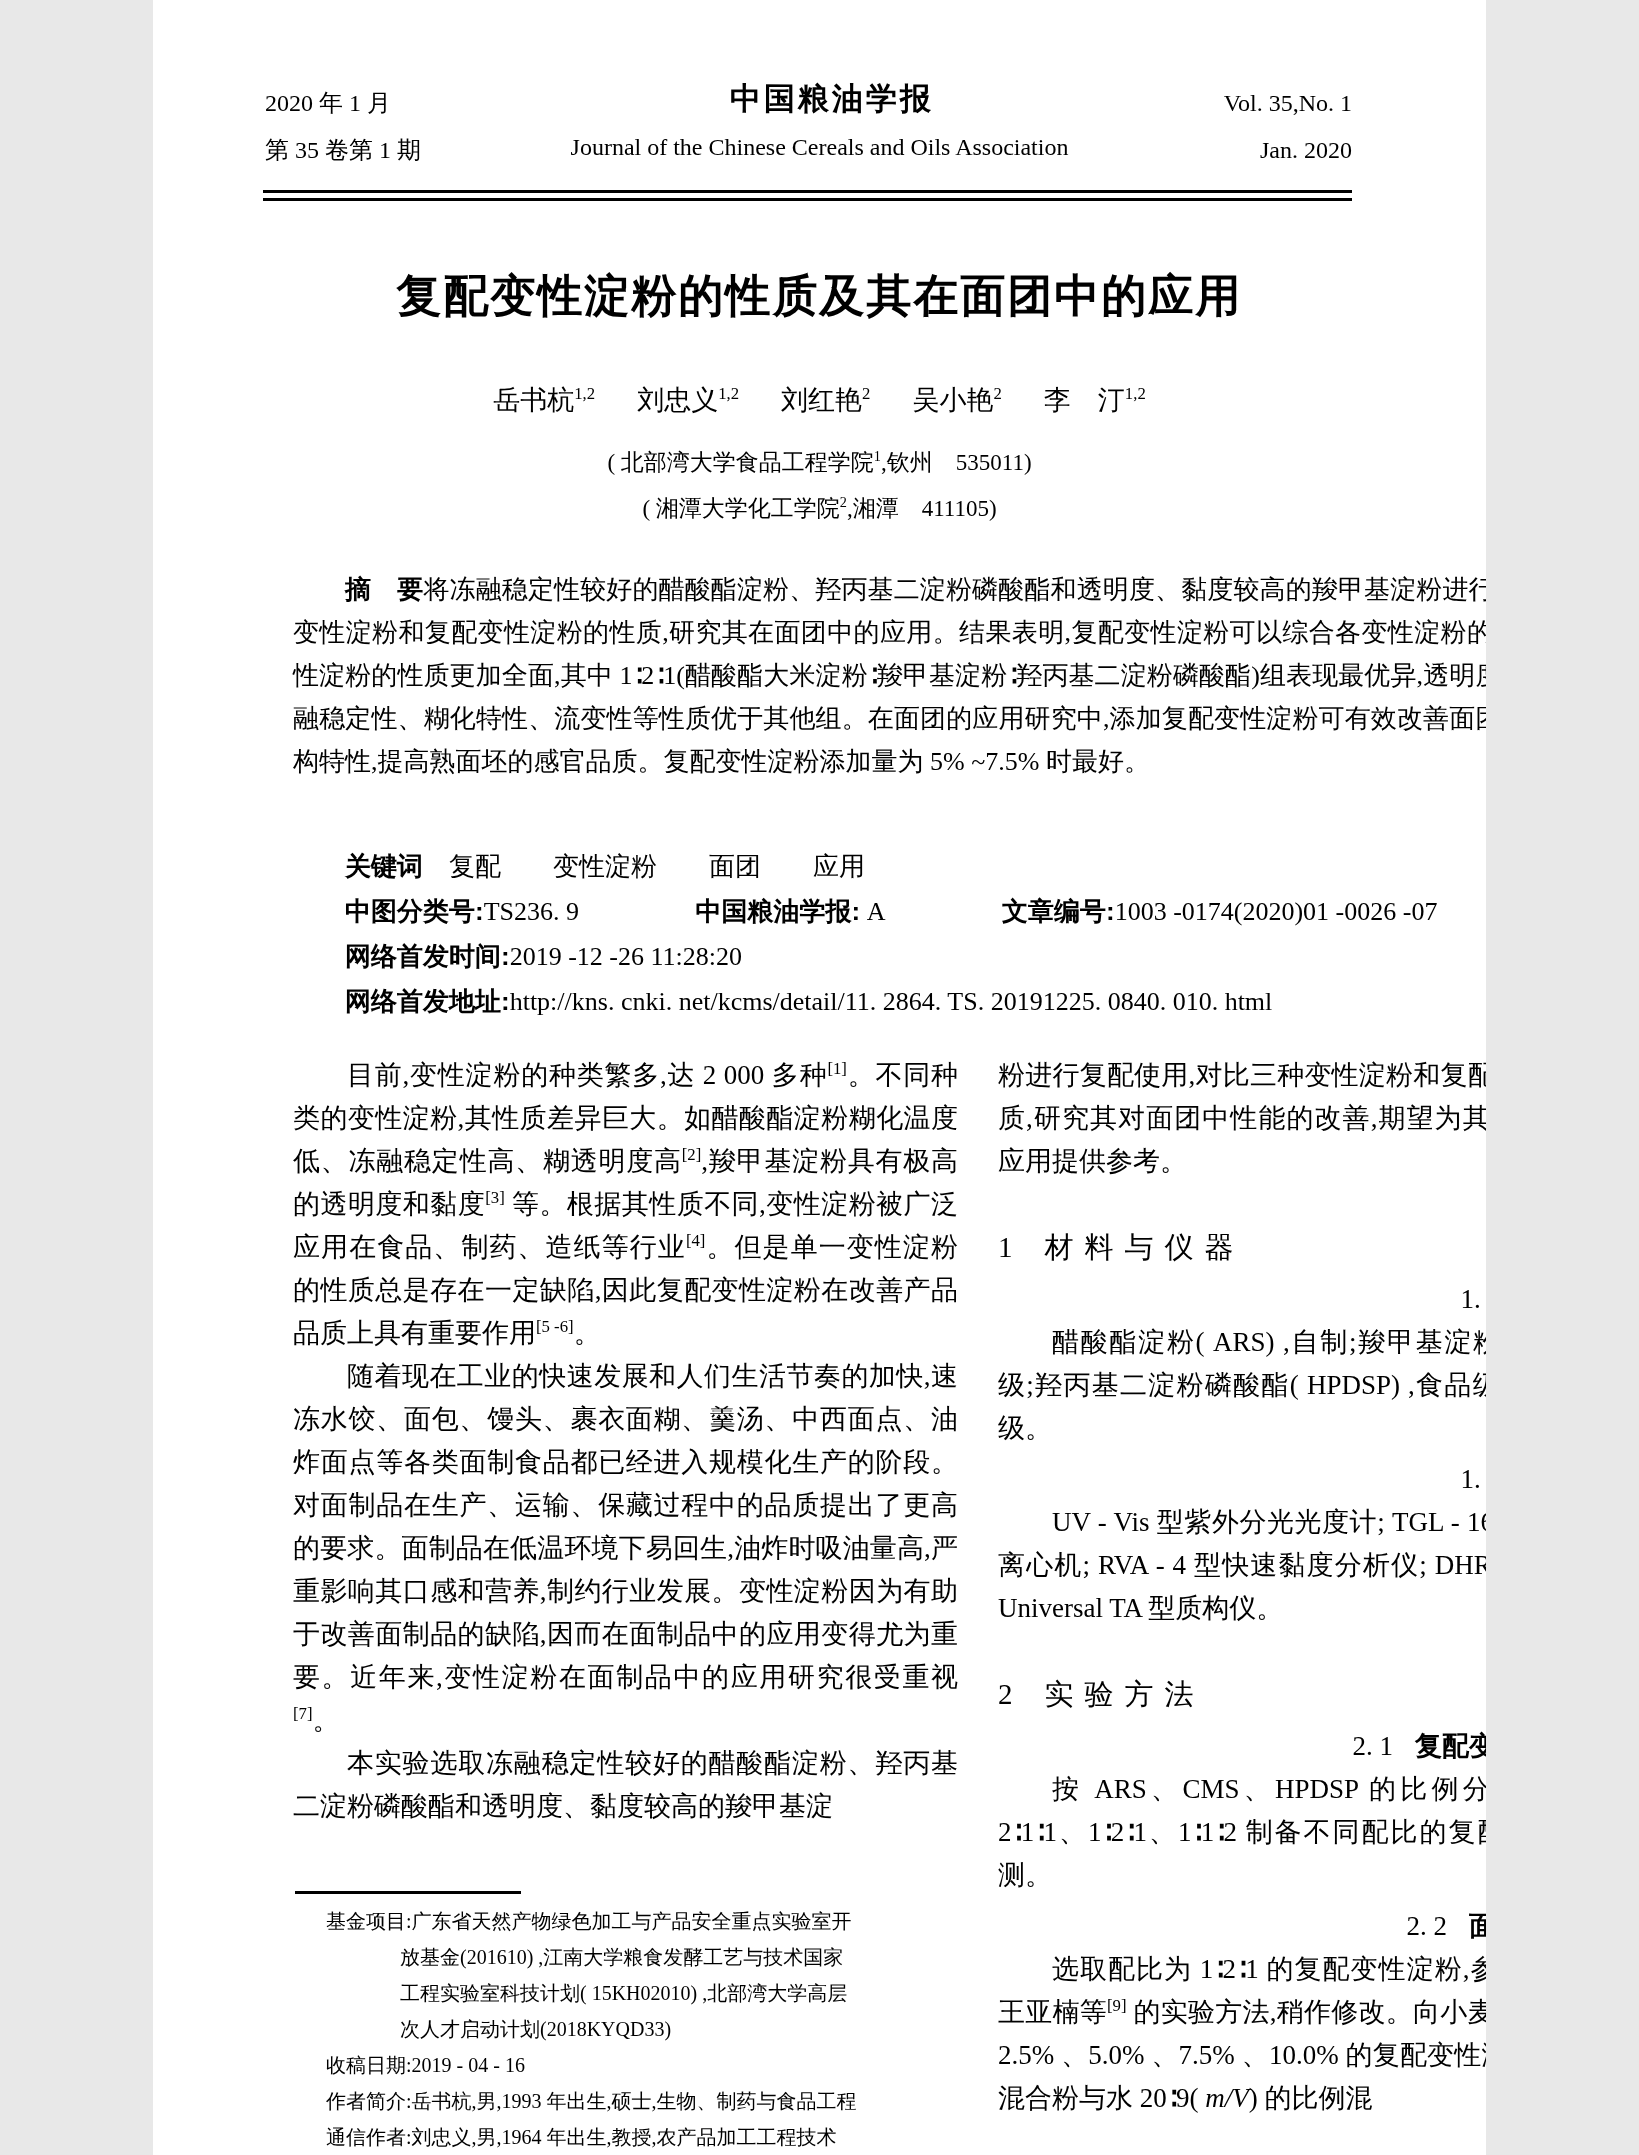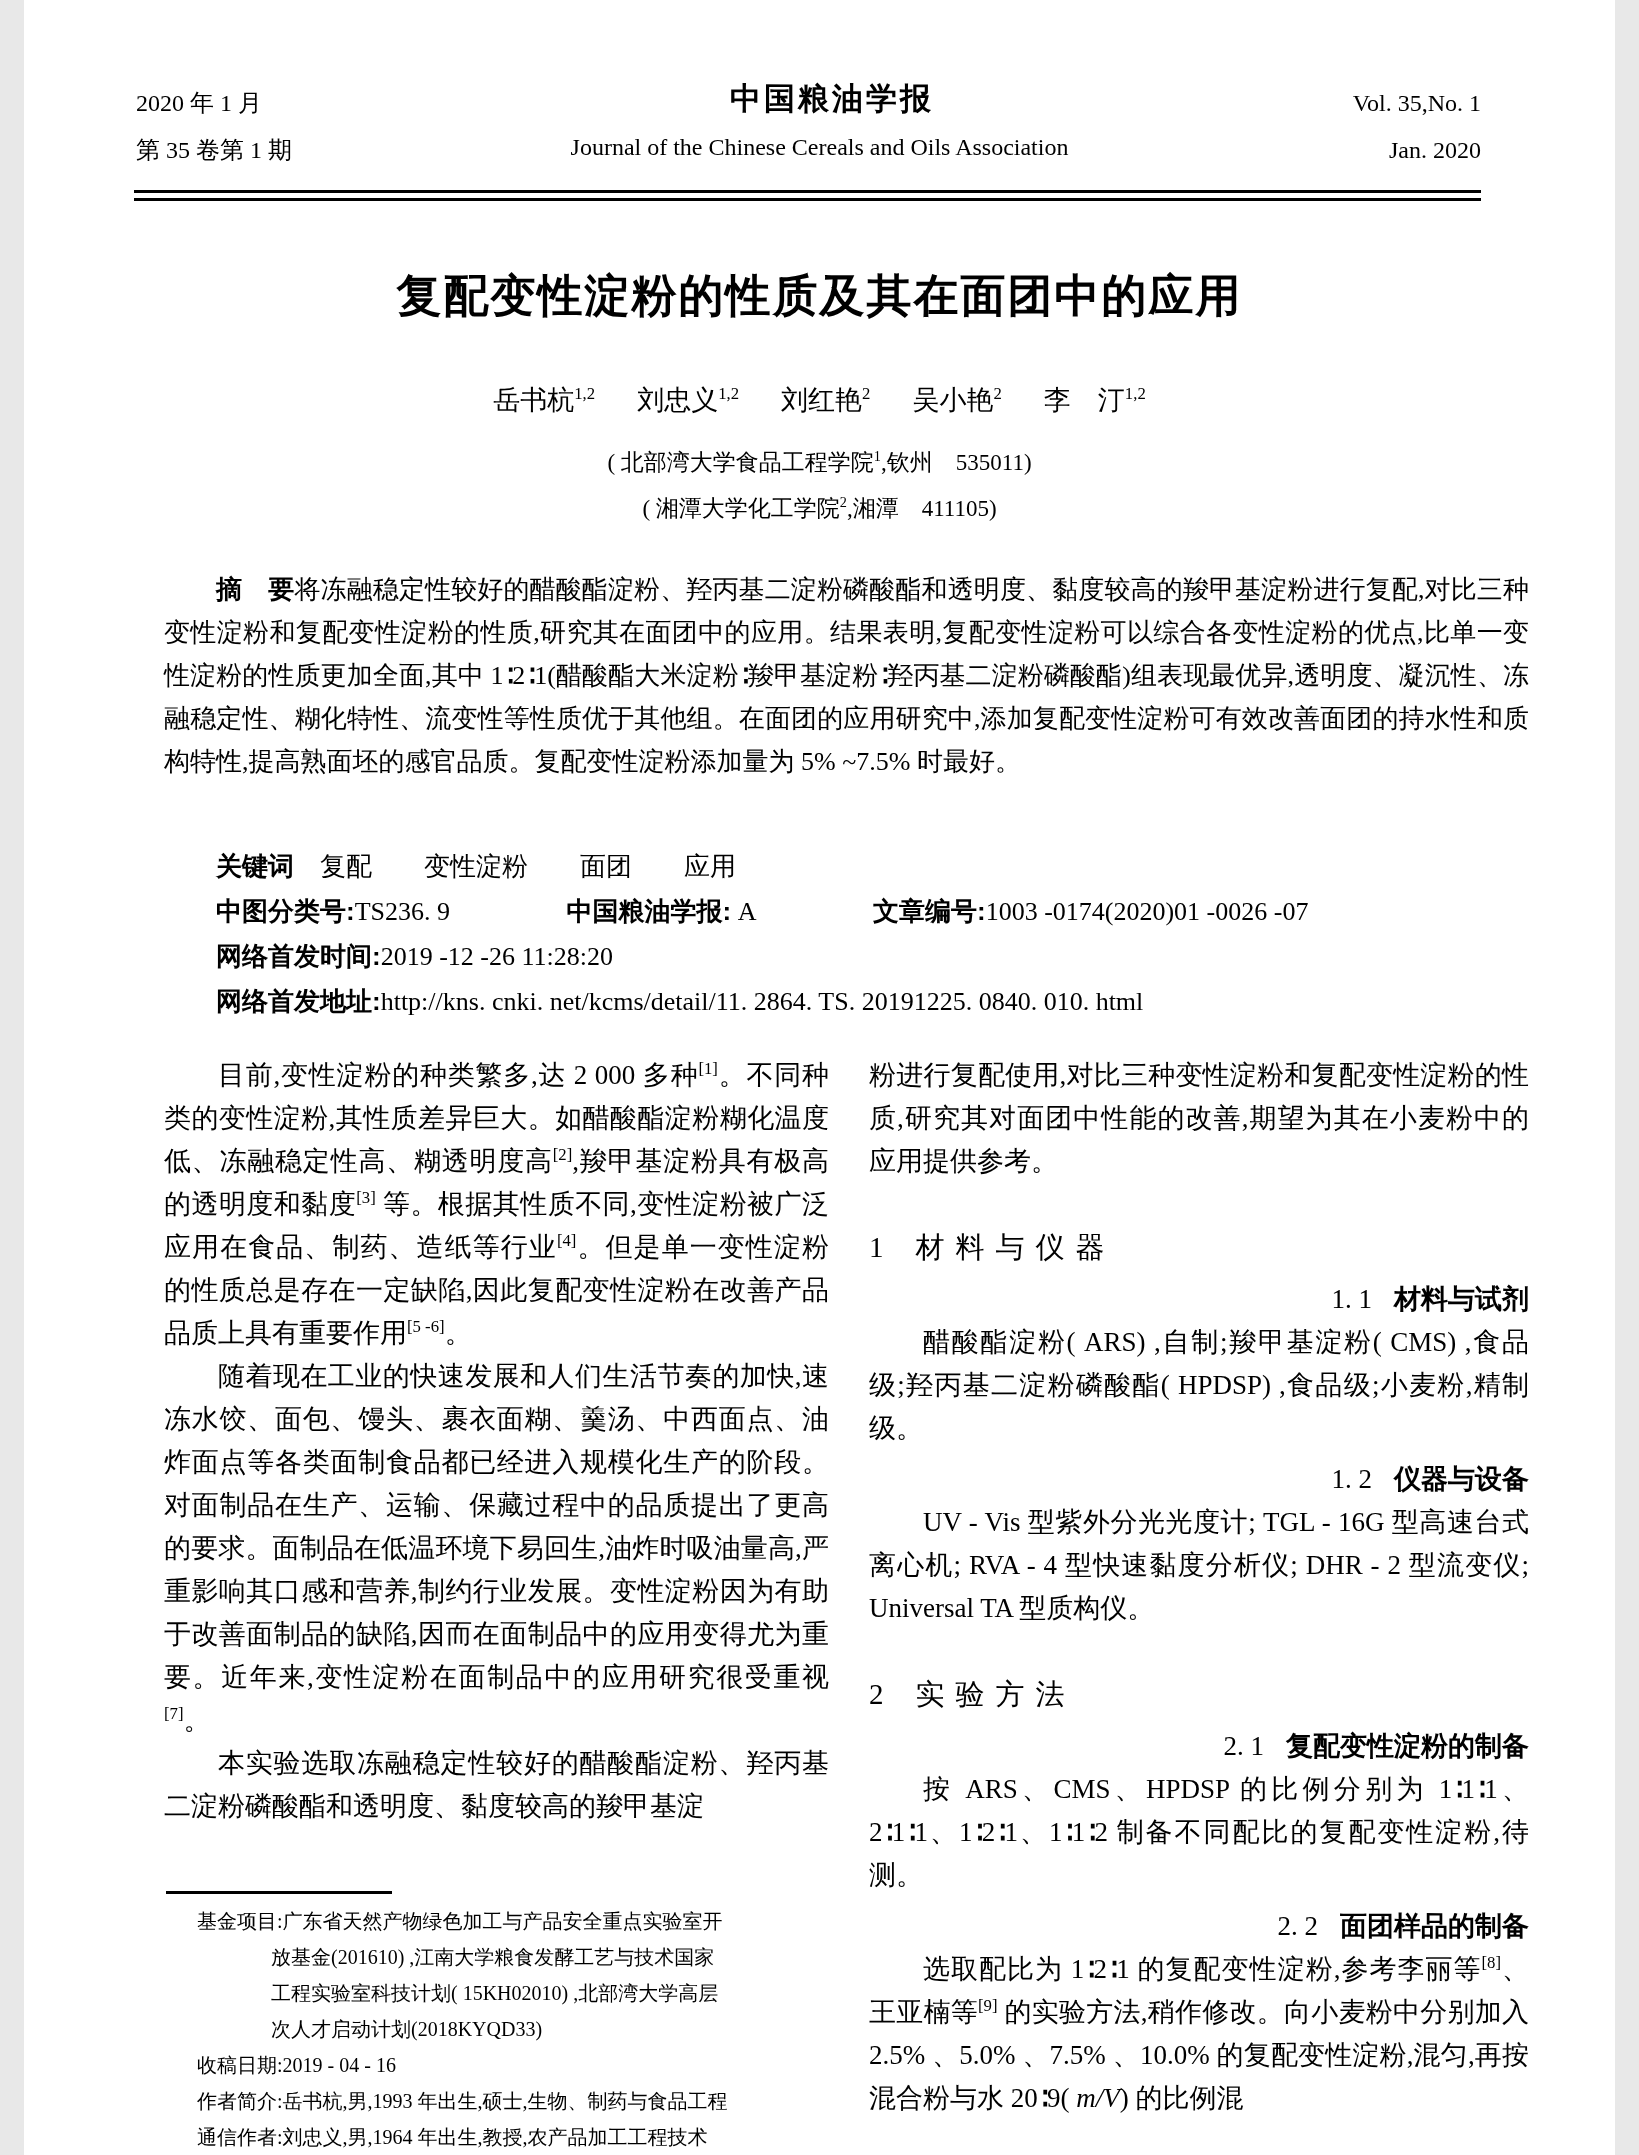--- a/index.html
+++ b/index.html
@@ -1,18 +1,18 @@
 <!DOCTYPE html>
 <html><head>
 <meta charset="utf-8">
 <style>
   html,body{margin:0;padding:0;background:#e8e8e8;}
   .page{
     position:relative;
-    width:1591px;height:2155px;
+    width:1333px;height:2155px;
     margin:0 auto;
     background:#ffffff;
     color:#000;
     font-family:"Liberation Serif","DejaVu Serif",serif;
     overflow:hidden;
   }
   .blk{font-family:"Liberation Sans","DejaVu Sans",sans-serif;font-weight:bold;}
   sup{font-size:0.62em;line-height:0;}
   i{font-style:italic;}
 

